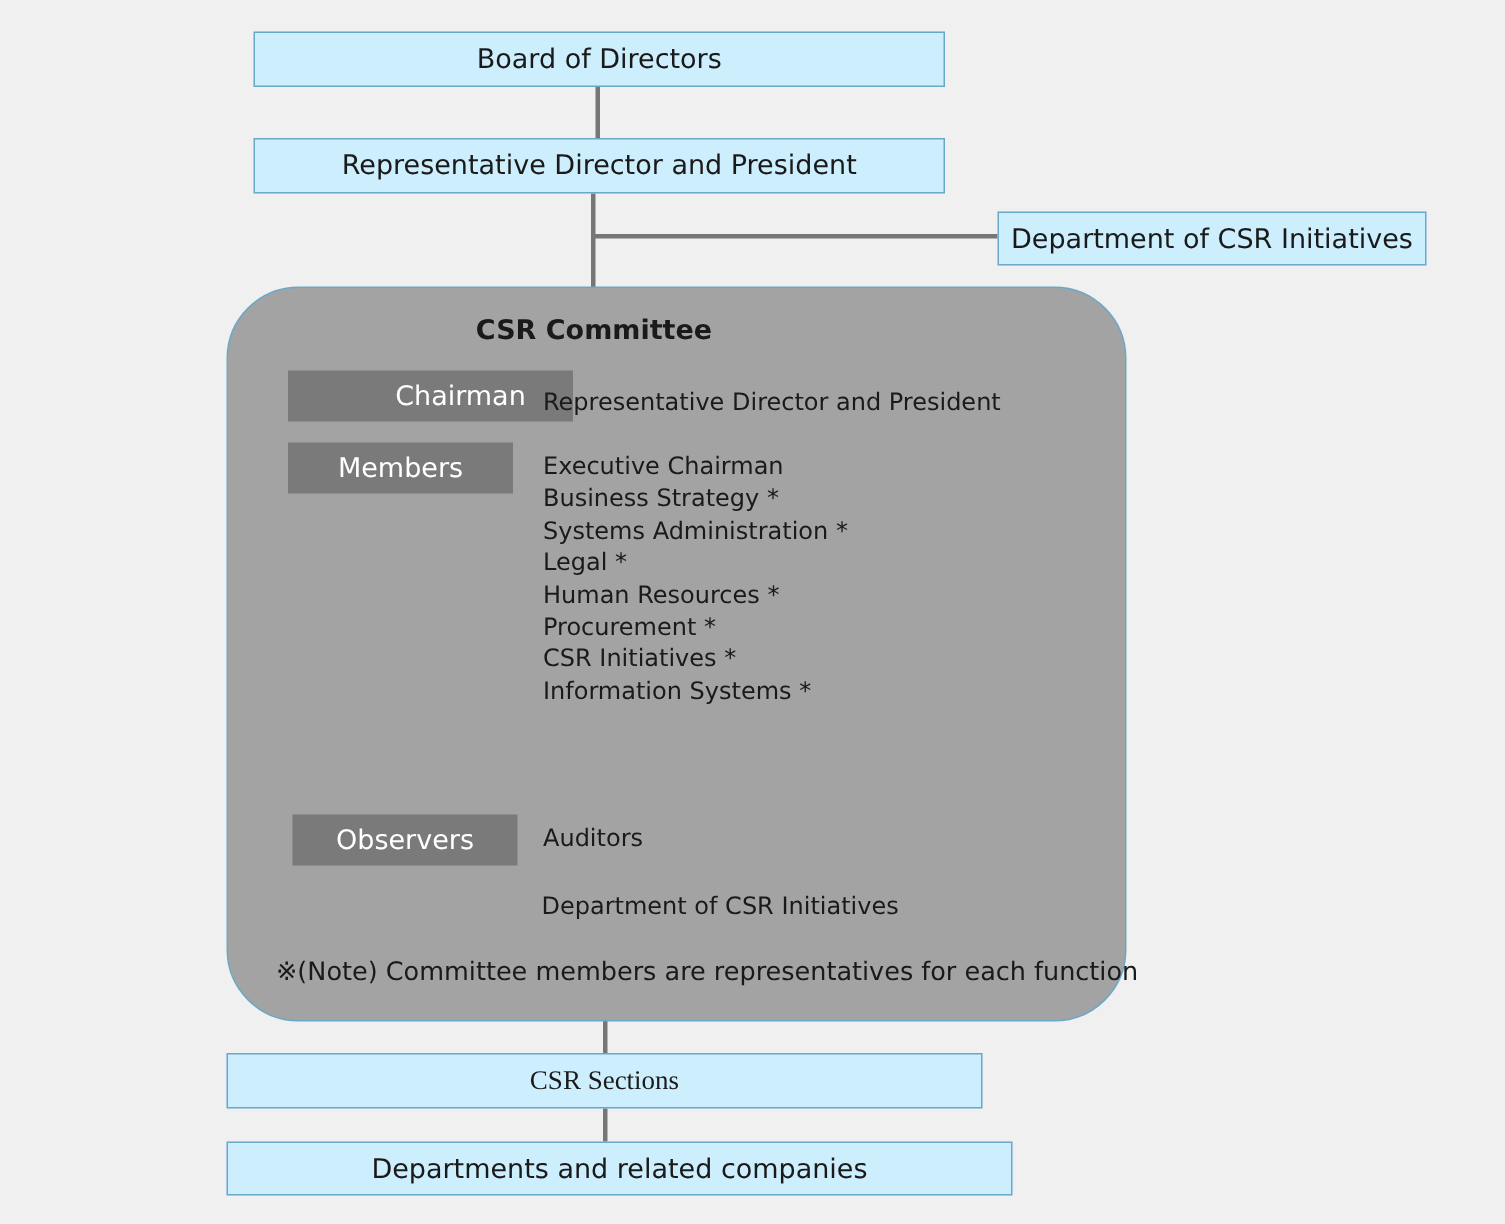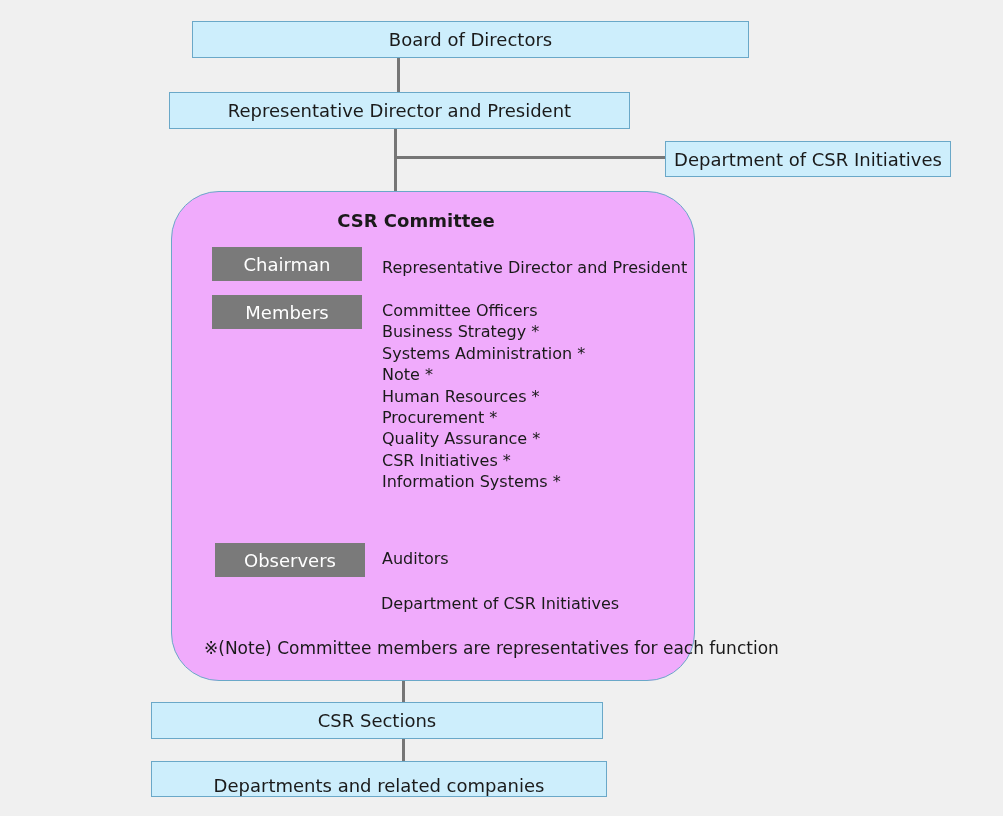--- a/index.html
+++ b/index.html
@@ -15,26 +15,25 @@
       border: 1px solid #6aa8c8;
       box-sizing: border-box;
       display: flex; align-items: center; justify-content: center;
       font-size: 18px;
       color: #1a1a1a;
       white-space: nowrap;
     }
     .line { position: absolute; background: #767676; }
     .committee {
       position: absolute;
-      left: 151px; top: 191px; width: 524px; height: 490px;
-      background: #f0abfc;
+      left: 151px; top: 191px; width: 600px; height: 490px;
+      background: #a3a3a3;
       border: 1px solid #6aa8c8;
       border-radius: 48px;
       box-sizing: border-box;
-      margin-left: 20px;
     }
     .committee-title {
       position: absolute; left: 0; width: 488px; top: 18px;
       text-align: center; font-weight: bold; font-size: 18px;
     }
     .label-box {
       position: absolute;
       background: #7a7a7a; color: #ffffff;
       font-size: 18px;
       display: flex; align-items: center; justify-content: center;
@@ -51,64 +50,63 @@
   </style>
 </head>
 <body>
 
 <div class="line" style="left:397px; top:57px; width:3px; height:36px;"></div>
 <div class="line" style="left:394px; top:128px; width:3px; height:64px;"></div>
 <div class="line" style="left:396px; top:156px; width:270px; height:3px;"></div>
 <div class="line" style="left:402px; top:680px; width:3px; height:23px;"></div>
 <div class="line" style="left:402px; top:738px; width:3px; height:24px;"></div>
 
-<div class="box" style="left:169px; top:21px; width:557px; height:37px;margin-left:23px;">
+<div class="box" style="left:169px; top:21px; width:461px; height:37px;">
   <span>Board of Directors</span>
 </div>
 
 <div class="box" style="left:169px; top:92px; width:461px; height:37px;">
   <span>Representative Director and President</span>
 </div>
 
 <div class="box" style="left:665px; top:141px; width:286px; height:36px;">
   <span>Department of CSR Initiatives</span>
 </div>
 
 <div class="committee">
   <div class="committee-title">CSR Committee</div>
 
-  <div class="label-box" style="left:40px; top:55px; width:150px; height:34px;">
+  <div class="label-box" style="left:40px; top:55px; width:150px; height:34px;padding-left:40px;">
     <span>Chairman</span>
   </div>
   <div class="value" style="left:210px; top:66px;">Representative Director and President</div>
 
   <div class="label-box" style="left:40px; top:103px; width:150px; height:34px;">
     <span>Members</span>
   </div>
   <ul class="members-list">
-    <li>Committee Officers</li>
+    <li>Executive Chairman</li>
     <li>Business Strategy *</li>
     <li>Systems Administration *</li>
-    <li>Note *</li>
+    <li>Legal *</li>
     <li>Human Resources *</li>
     <li>Procurement *</li>
-    <li>Quality Assurance *</li>
     <li>CSR Initiatives *</li>
     <li>Information Systems *</li>
   </ul>
 
   <div class="label-box" style="left:43px; top:351px; width:150px; height:34px;">
     <span>Observers</span>
   </div>
   <div class="value" style="left:210px; top:357px;">Auditors</div>
 
   <div class="value" style="left:209px; top:402px;">Department of CSR Initiatives</div>
 
   <div class="note">※(Note) Committee members are representatives for each function</div>
 </div>
 
-<div class="box" style="left:151px; top:702px; width:452px; height:37px;">
+<div class="box" style="left:151px; top:702px; width:504px; height:37px;font-family:Liberation Serif, serif;">
   <span>CSR Sections</span>
 </div>
 
-<div class="box" style="left:151px; top:761px; width:456px; height:36px;align-items:flex-end;">
+<div class="box" style="left:151px; top:761px; width:524px; height:36px;">
   <span>Departments and related companies</span>
 </div>
 
 </body></html>

